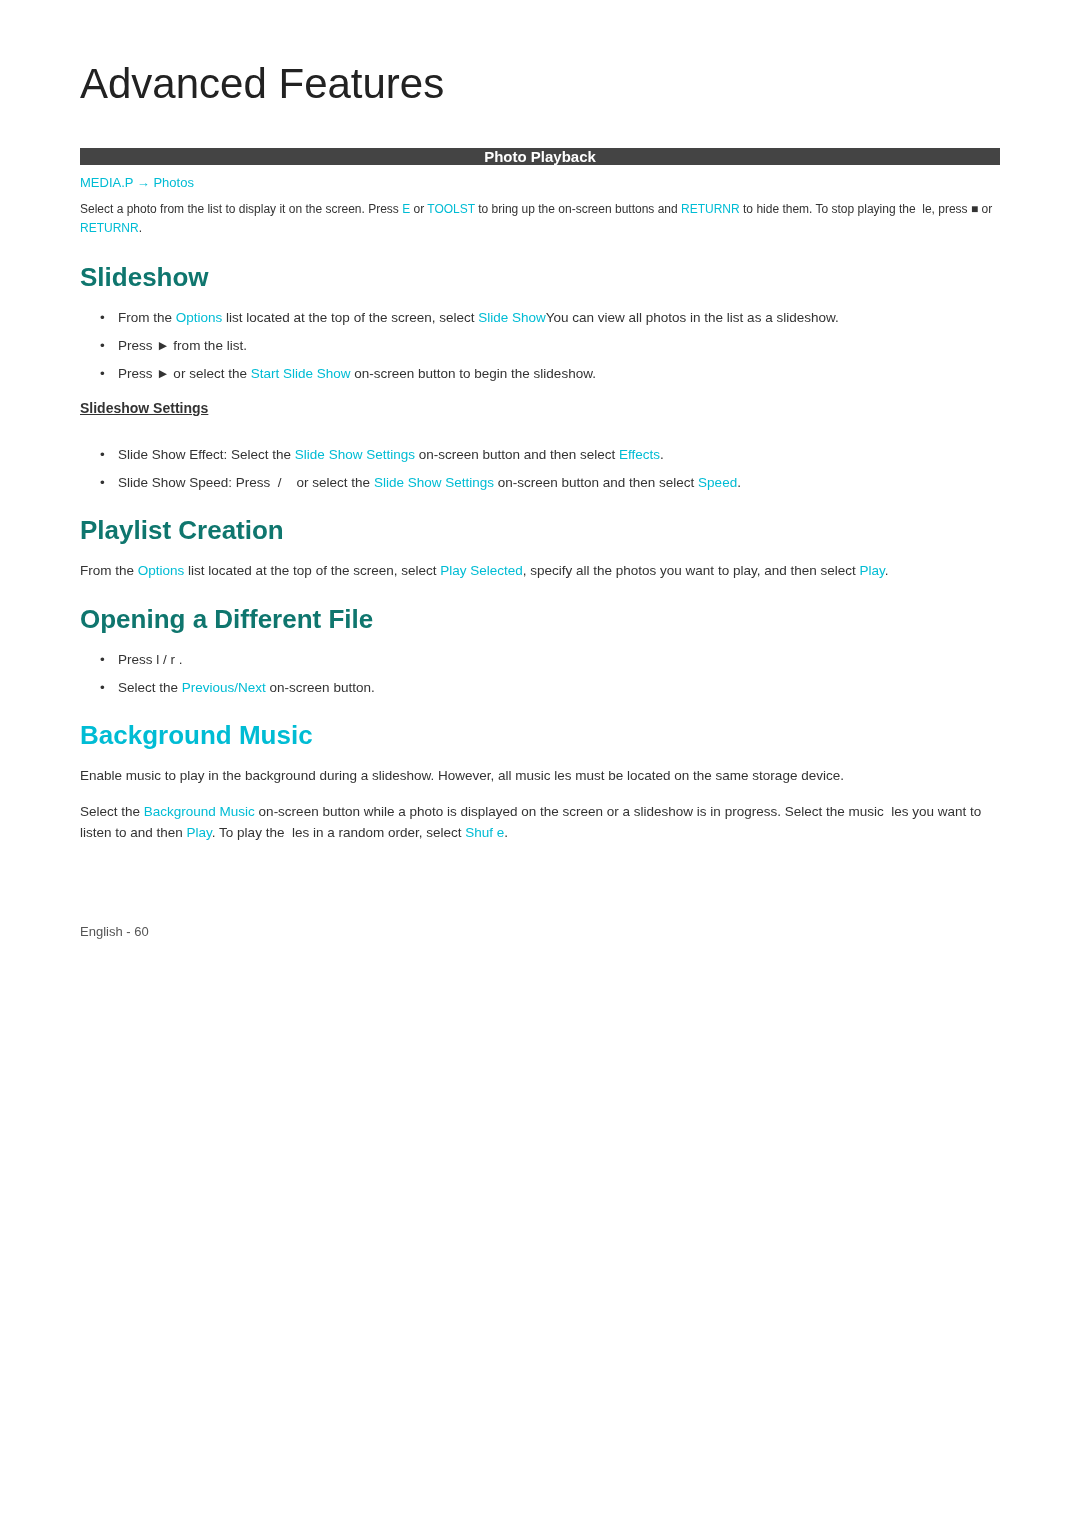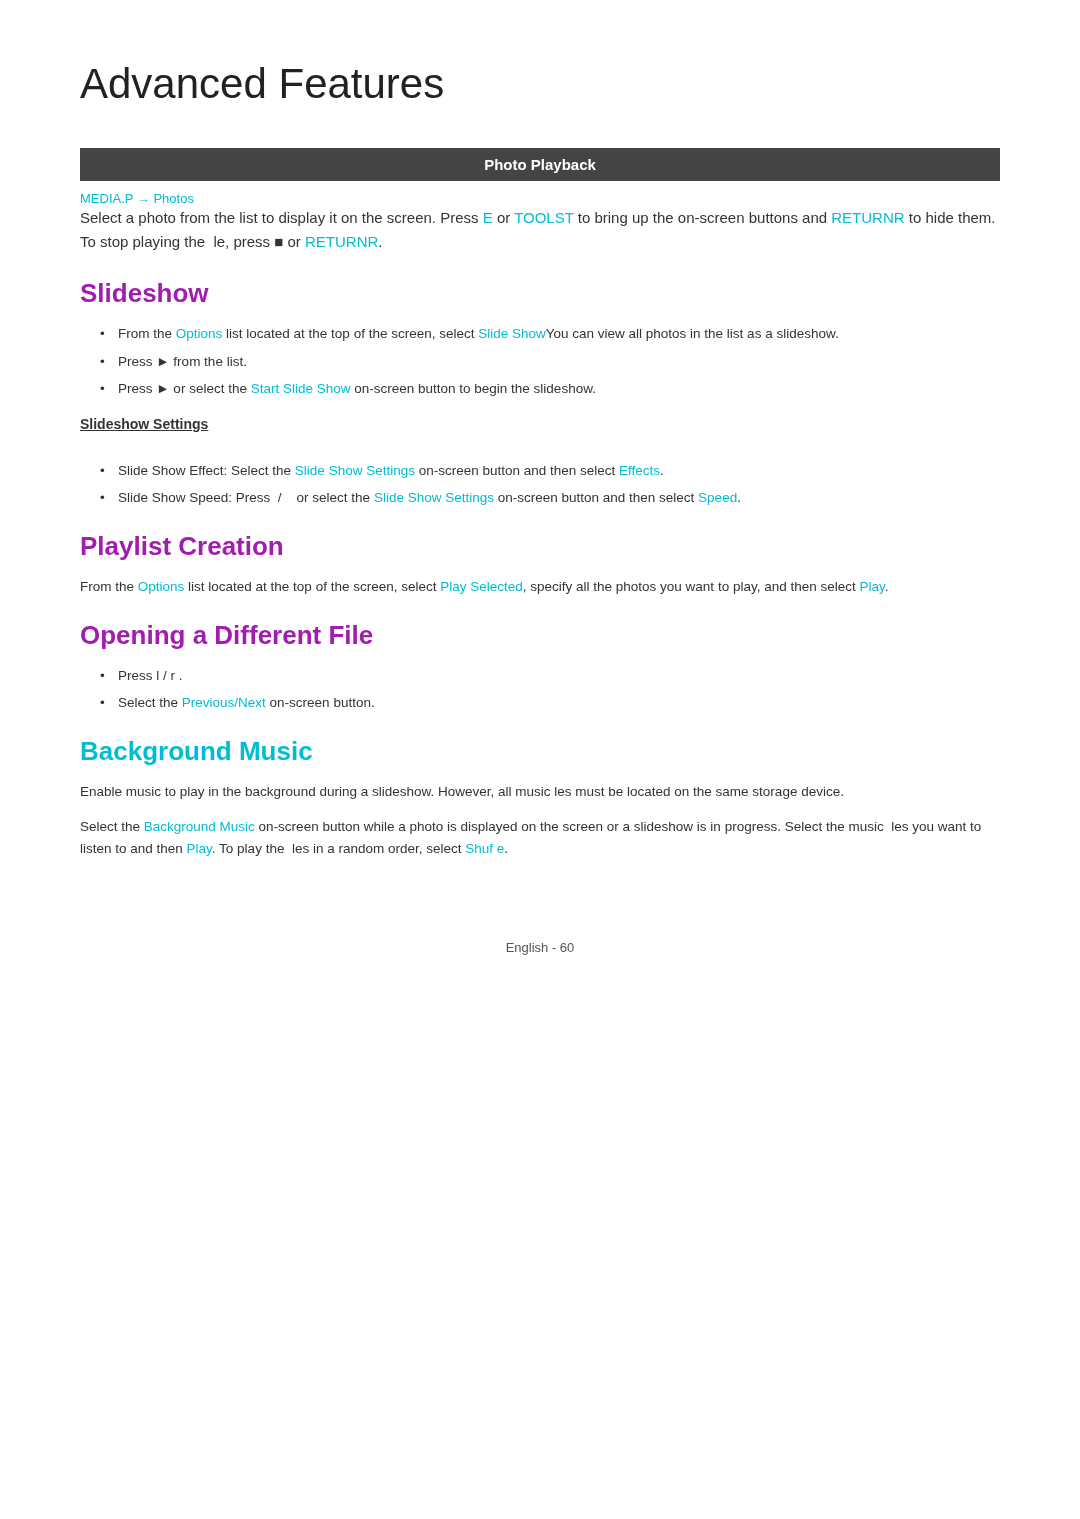--- a/index.html
+++ b/index.html
@@ -25,48 +25,49 @@
       margin-bottom: 40px;
       font-family: Arial, Helvetica, sans-serif;
     }
 
     .section-header-bar {
       background-color: #444444;
       color: #ffffff;
       text-align: center;
       font-weight: bold;
       font-size: 15px;
-      padding: 8px 0;
+      padding: 0 0;
       margin-bottom: 10px;
     }
 
     .breadcrumb {
       color: #00bcd4;
       font-size: 13px;
+      margin-bottom: 10px;
     }
 
     .breadcrumb span {
       color: #00bcd4;
     }
 
     .intro-text {
-      font-size: 15px;
+      font-size: 12px;
       color: #333333;
       line-height: 1.6;
       margin-bottom: 24px;
     }
 
     .cyan {
       color: #00bcd4;
     }
 
     .section-title {
       font-size: 26px;
       font-weight: bold;
-      color: #a21caf;
+      color: #0f766e;
       margin-bottom: 14px;
       margin-top: 10px;
     }
 
     .section-title-cyan {
       font-size: 26px;
       font-weight: bold;
       color: #00bcd4;
       margin-bottom: 14px;
       margin-top: 10px;
@@ -104,21 +105,20 @@
     }
 
     .body-text {
       font-size: 13.5px;
       color: #333333;
       line-height: 1.6;
       margin-bottom: 14px;
     }
 
     .footer {
-      text-align: center;
       font-size: 13px;
       color: #555555;
       margin-top: 80px;
     }
 
     .section-block {
       margin-bottom: 22px;
     }
   </style>
 </head>

